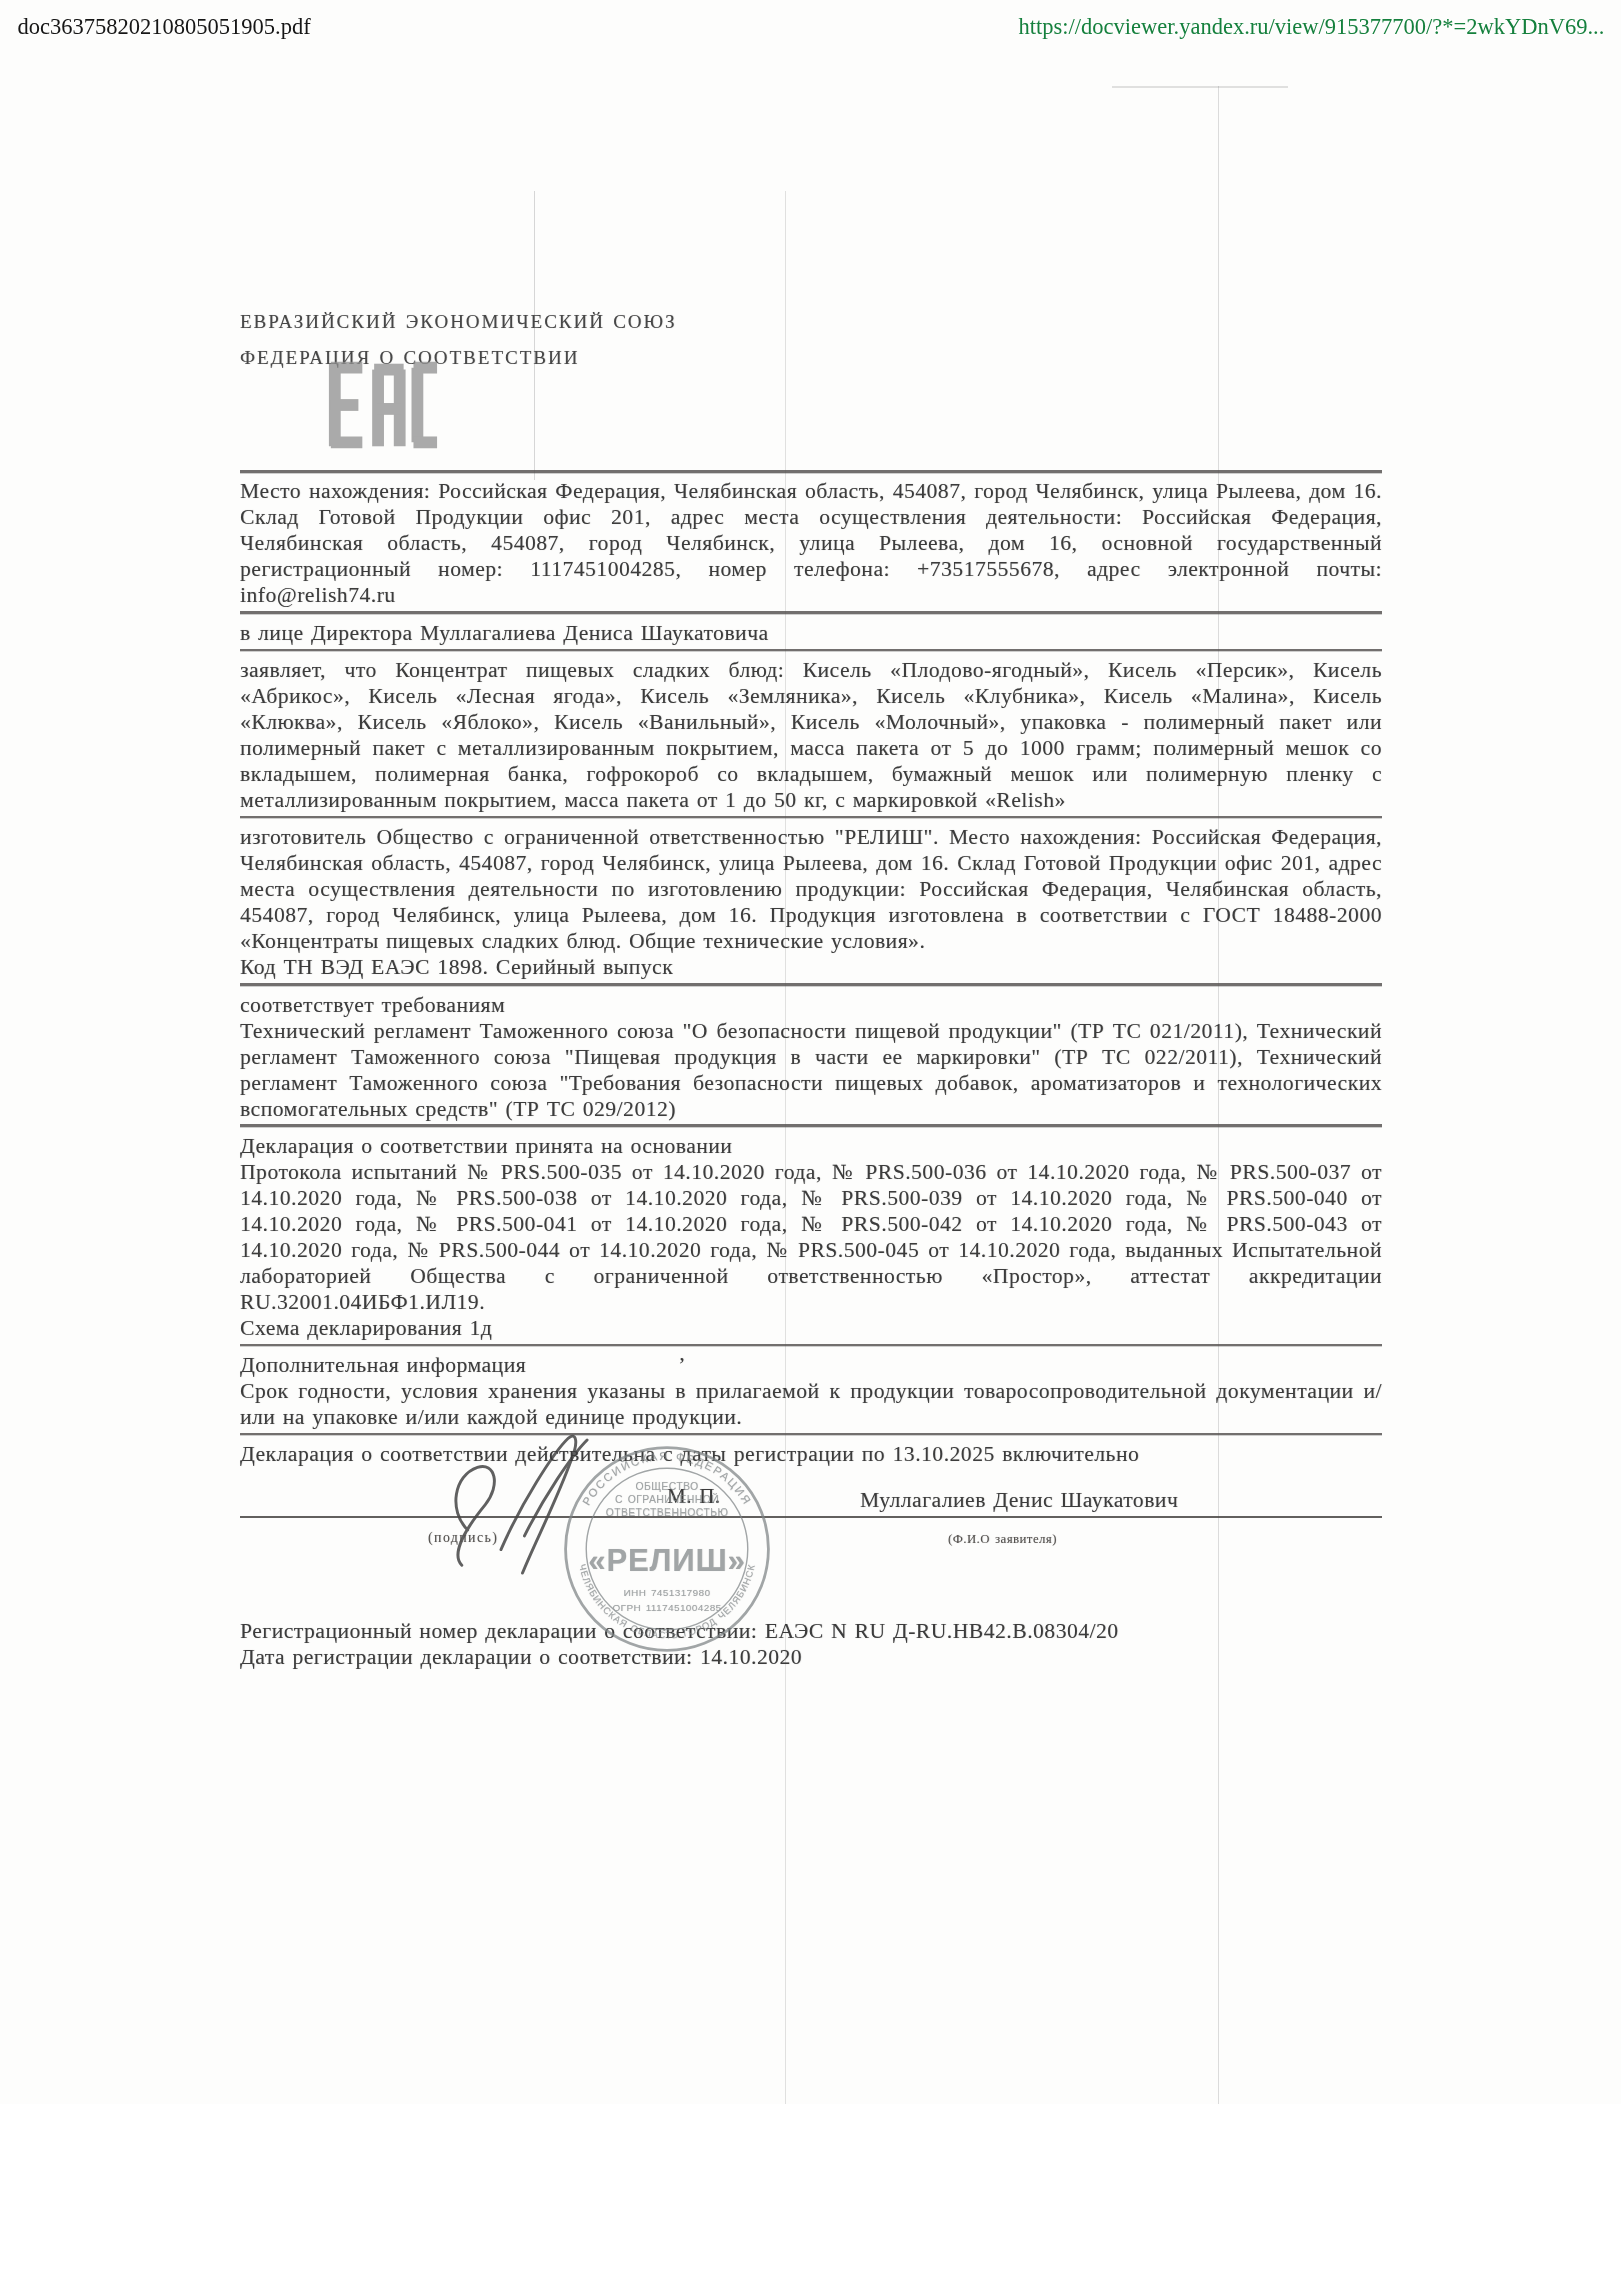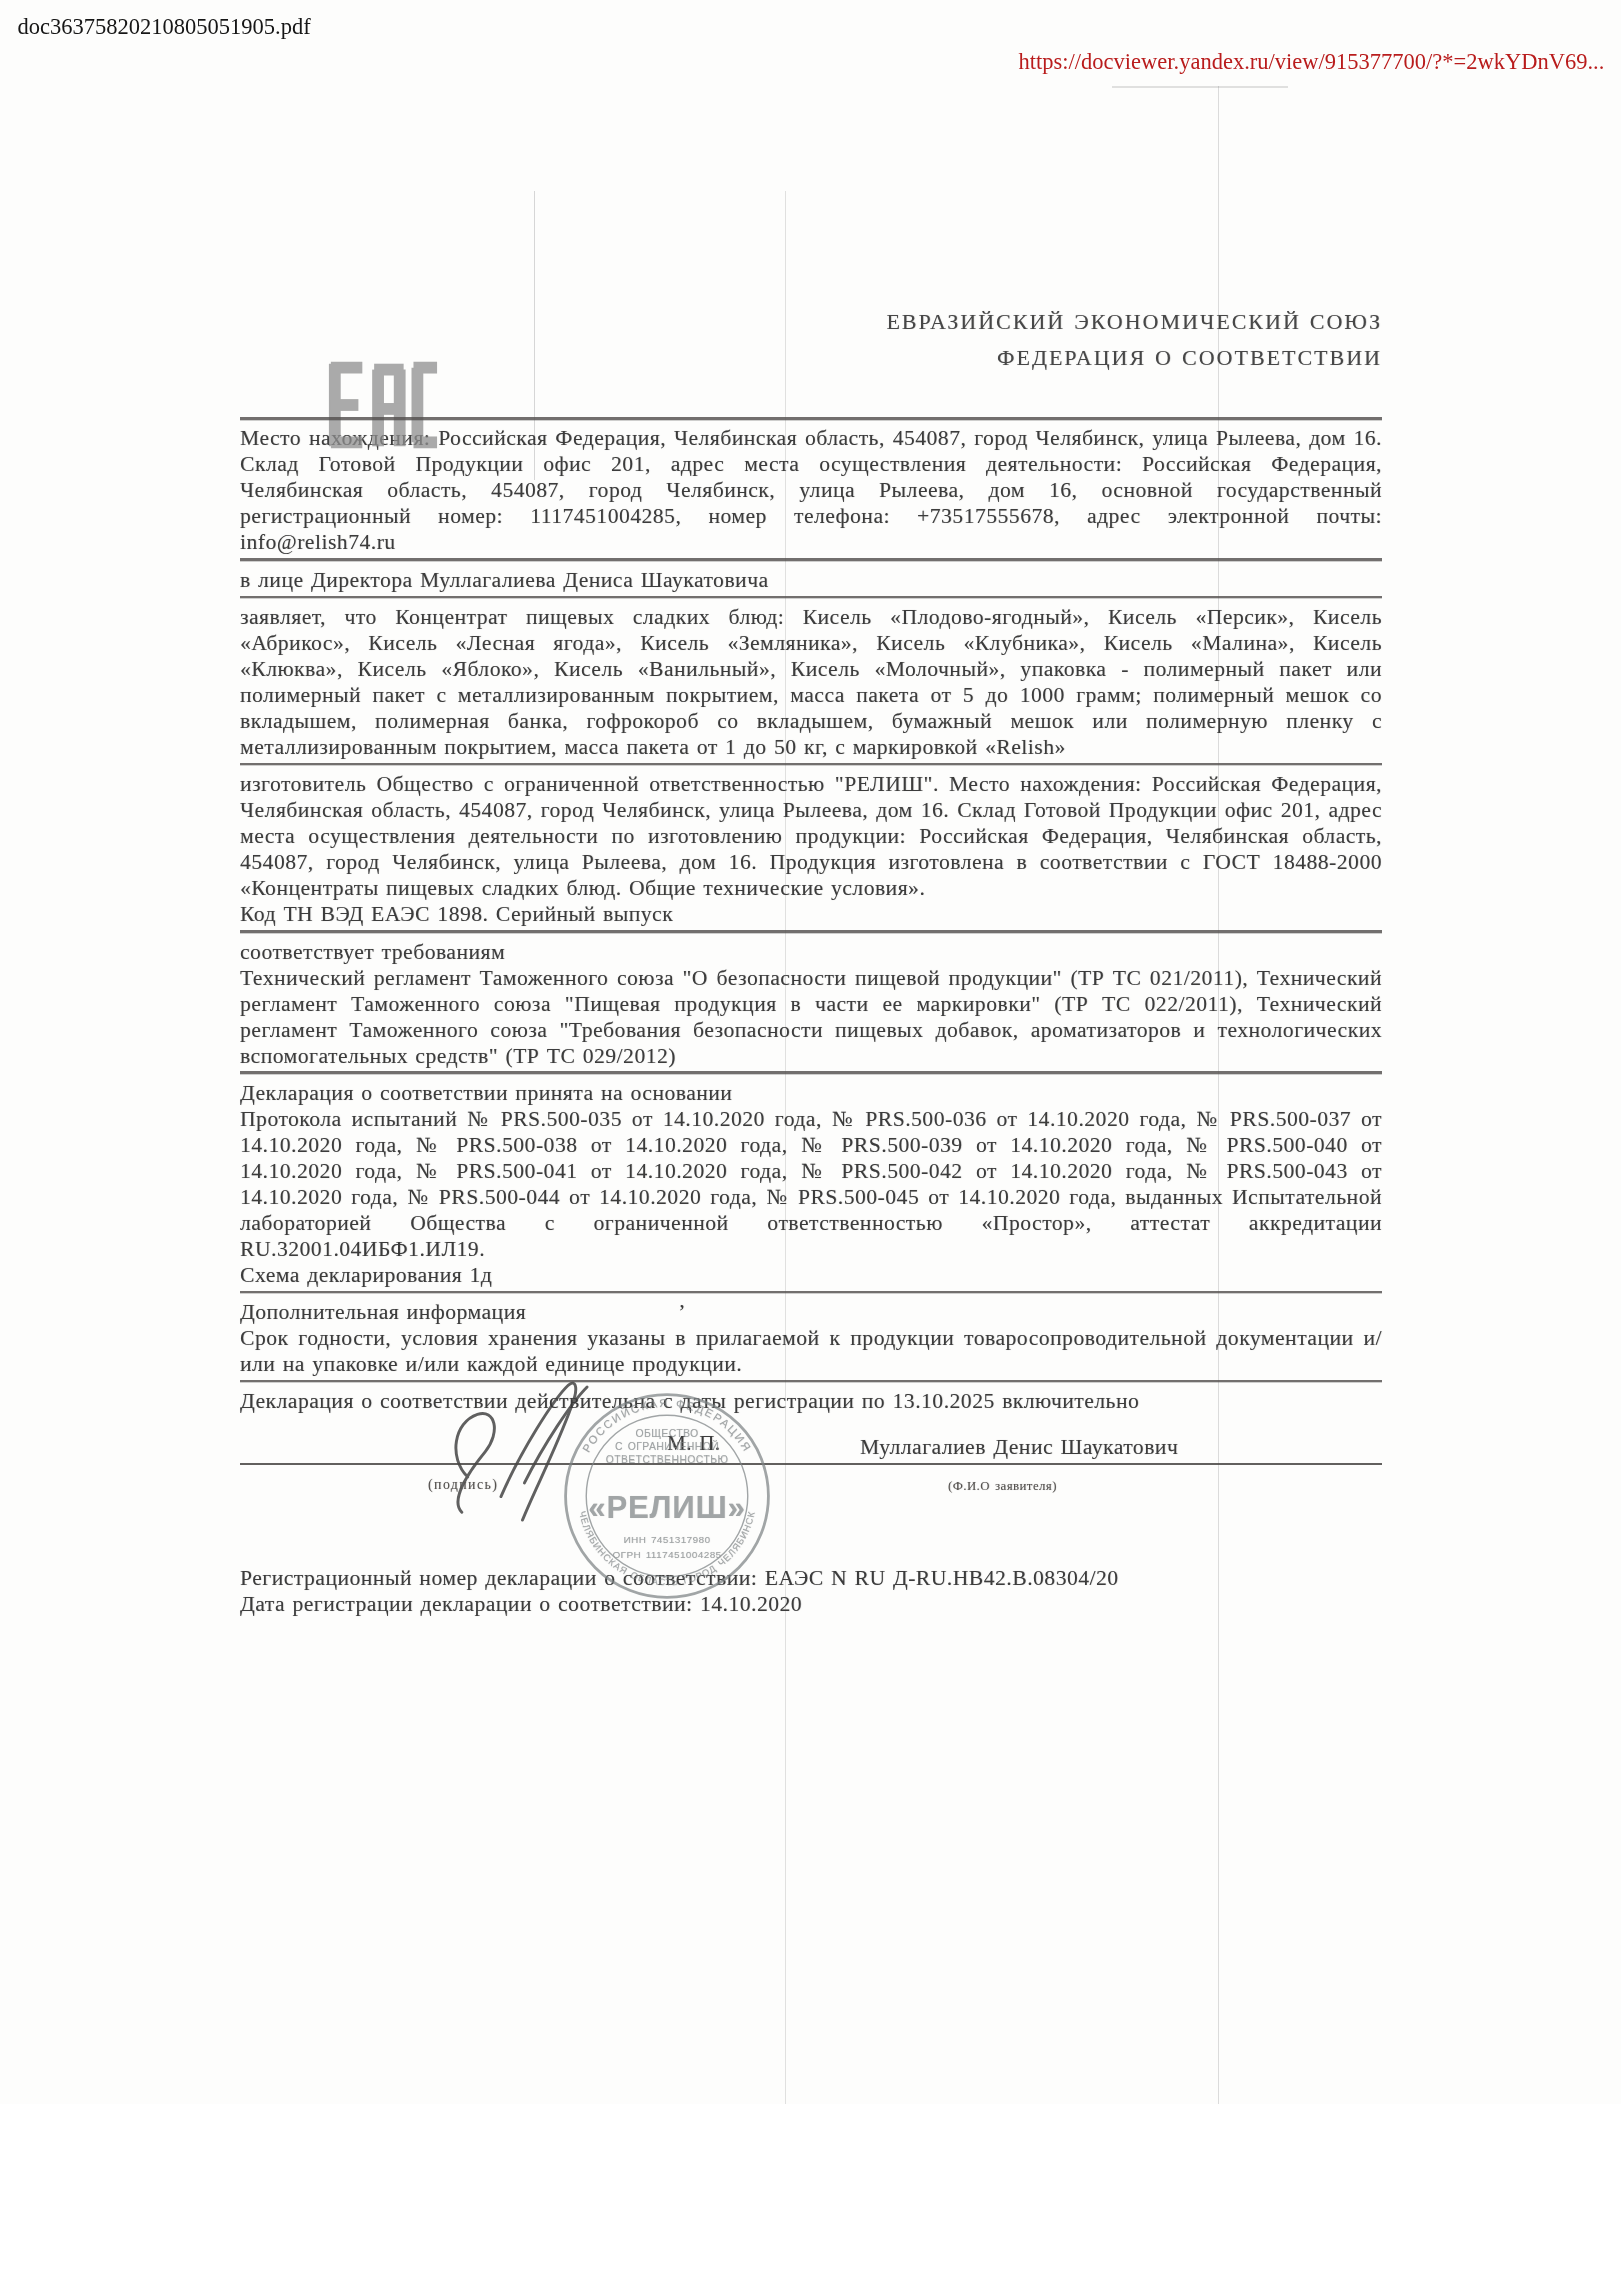--- a/index.html
+++ b/index.html
@@ -3,39 +3,39 @@
 <meta charset="utf-8">
 <style>
   html,body { margin:0; padding:0; background:#ffffff; }
   .page {
     position:relative; width:1621px; height:2104px;
     background:#fdfdfc; overflow:hidden;
     font-family:"Liberation Serif", serif; color:#1b1b1b;
   }
   
   .hdr-left  { position:absolute; left:17.6px;  top:13.7px; font-size:22.5px; color:#161616; }
-  .hdr-right { position:absolute; right:16.7px; top:13.7px; font-size:22.5px; color:#b91c1c;margin-top:35px; }
+  .hdr-right { position:absolute; right:16.7px; top:13.7px; font-size:22.5px; color:#15803d; }
   .ftr-left  { position:absolute; left:15.7px;  top:2235px; font-size:23.5px; color:#222; }
   .ftr-right { position:absolute; right:61px; top:2235px; font-size:26px; color:#222; }
 
   
   .artifact { position:absolute; background:#7d7d7d; }
   .fold-a { left:534px;  top:191px; width:1px; height:289px;  opacity:.30; }
   .fold-b { left:785px;  top:191px; width:1px; height:2014px; opacity:.22; }
   .fold-c { left:1218px; top:86px;  width:1px; height:2139px; opacity:.26; }
   .streak { left:1112px; top:86px;  width:176px; height:2px;  opacity:.22; }
 
   
   .doc {
     position:absolute; left:240px; top:304px; width:1142px;
     color:#3c3c3c;
     text-shadow:0.4px 0.4px 0.8px rgba(90,90,90,0.45);
     font-size:21.6px; line-height:26px; letter-spacing:0.5px; word-spacing:1.5px;
   }
-  .title { text-align:right; font-size:22px; line-height:36px; letter-spacing:2px; color:#474747; margin-bottom:41px; }
+  .title { text-align:left; font-size:19px; line-height:36px; letter-spacing:2px; color:#474747; margin-bottom:94px; }
   .eac {
     position:absolute; left:83px; top:51px; width:118px; height:100px;
     opacity:.75;
   }
   .doc p { margin:0; }
   .para { text-align:justify; }
   .gap-top { margin-top:9.8px; }
   .rule {
     height:2.5px; background:#54514f; opacity:.82; margin:2.9px 0 5.9px 0;
     box-shadow:0 1px 0 rgba(90,90,90,.35);

